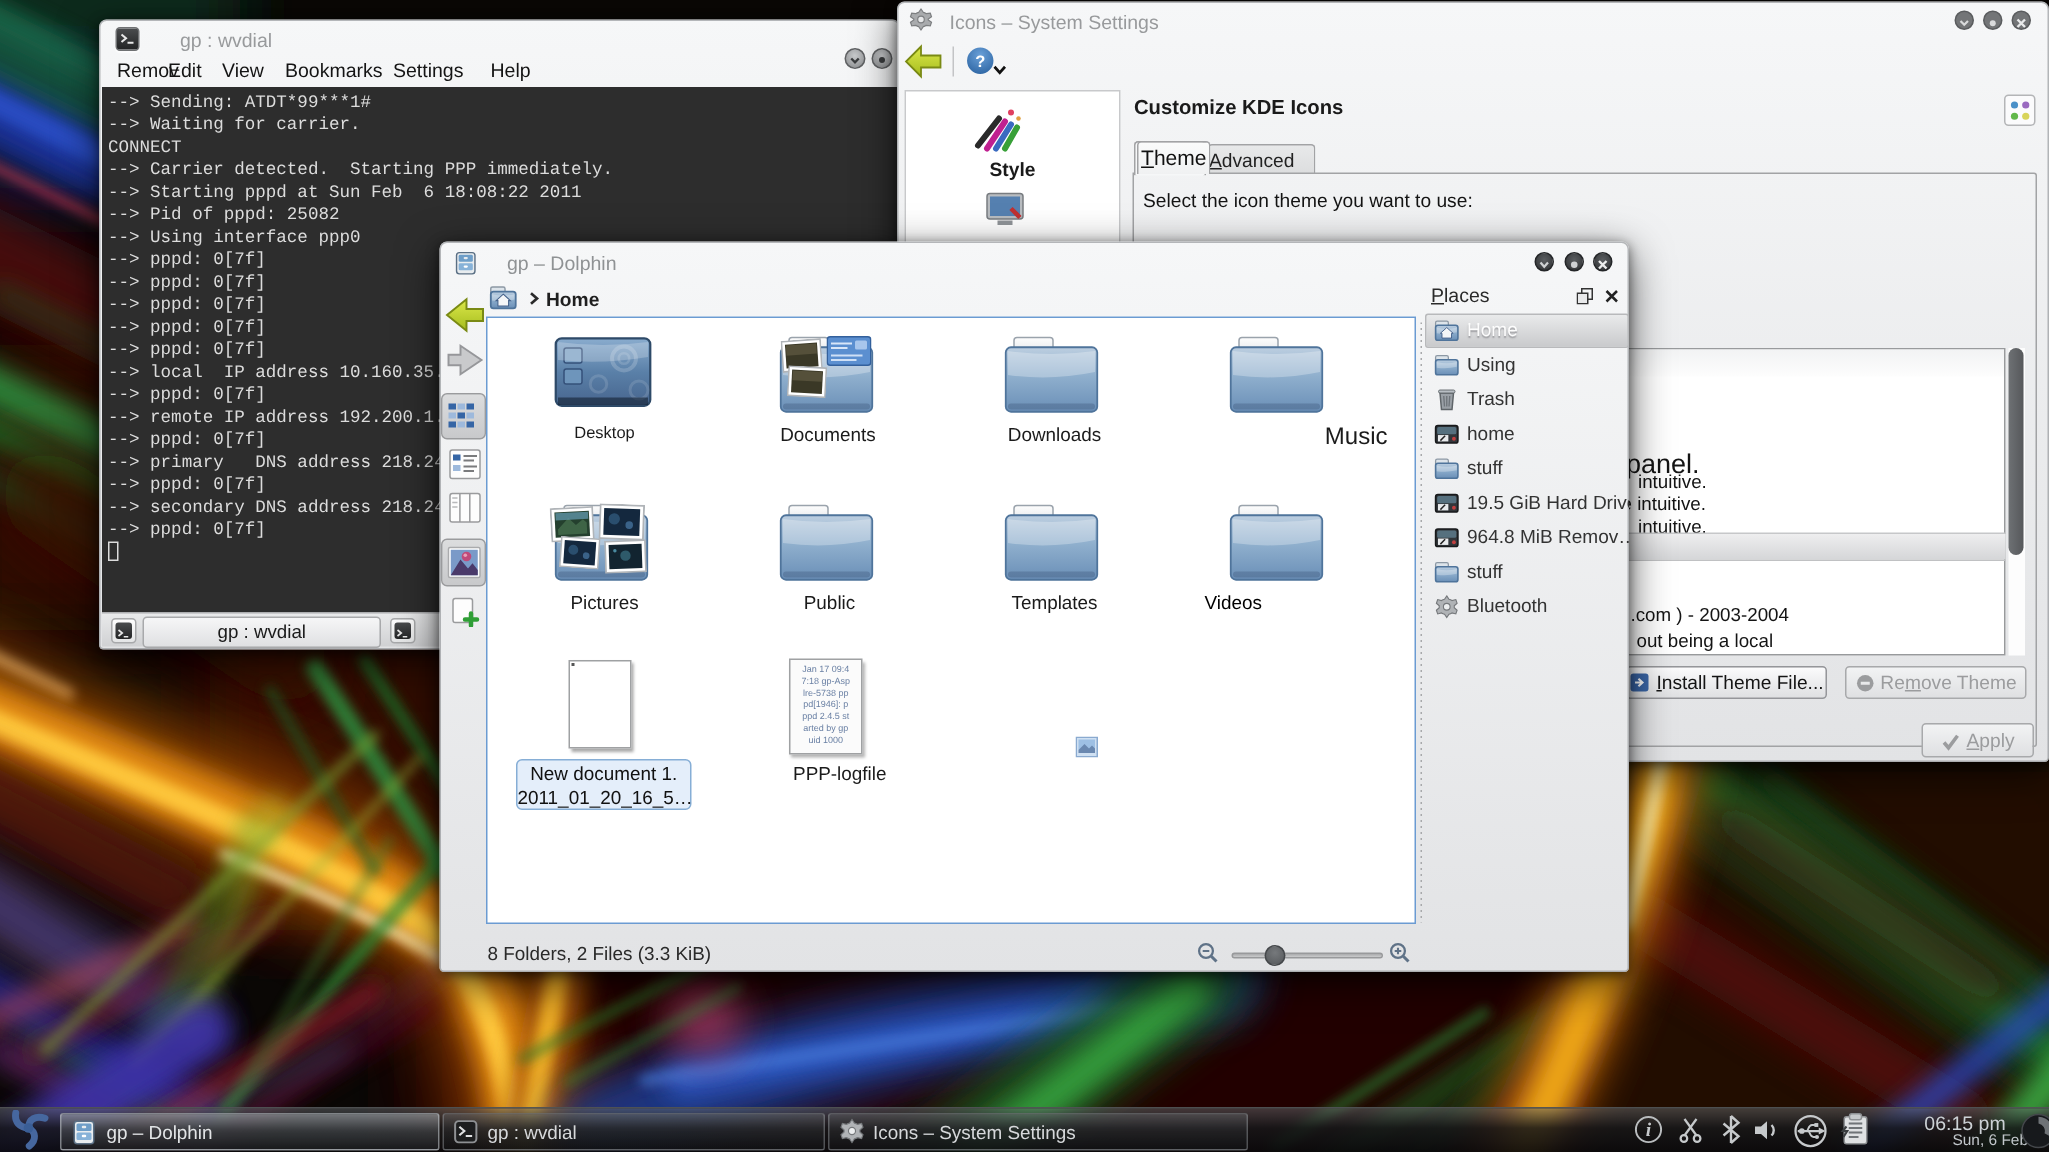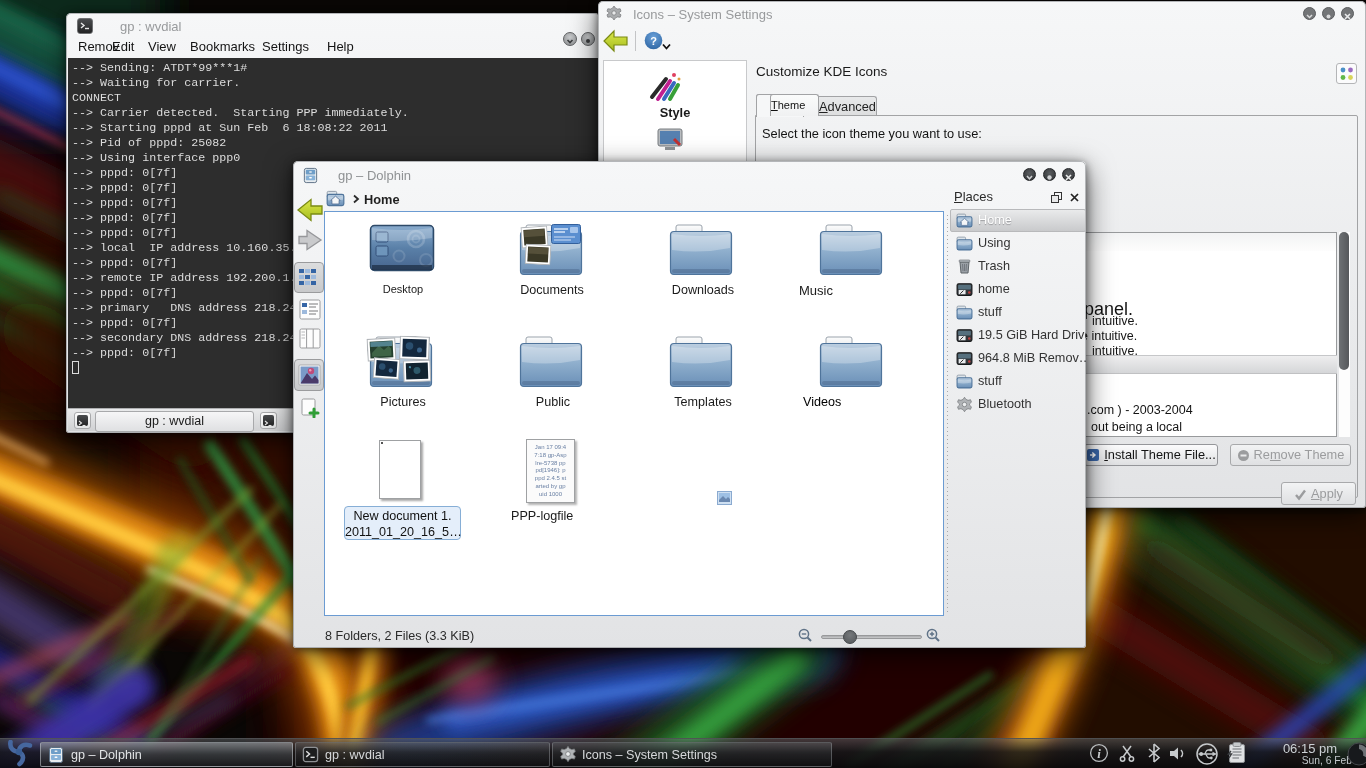--- a/index.html
+++ b/index.html
@@ -225,36 +225,36 @@
     </svg>
     <div class="abs" style="left:0;top:44px;width:100%;text-align:center;font-size:12.8px;font-weight:bold;color:#1a1a1a">Style</div>
     <svg class="abs" style="left:52px;top:66px" width="28" height="26" viewBox="0 0 28 26">
         <rect x="2" y="2" width="24" height="17" rx="2" fill="#b8bcc0" stroke="#787c80"></rect>
         <rect x="4" y="4" width="20" height="13" fill="#5580b0"></rect>
         <rect x="9" y="20" width="10" height="3" fill="#909498"></rect>
         <path d="M18,12 l6,6" stroke="#c03030" stroke-width="3"></path>
       </svg>
   </div>
 
-  <div class="abs" style="left:158px;top:63px;font-size:13.5px;font-weight:normal;color:#1a1a1a">Customize KDE Icons</div>
+  <div class="abs" style="left:158px;top:63px;font-size:13.5px;font-weight:bold;color:#1a1a1a">Customize KDE Icons</div>
   <div class="abs" style="left:738px;top:62px;width:21px;height:21px;background:#fbfbfc;border:1px solid #b4b5b7;border-radius:3px">
     <svg width="19" height="19" viewBox="0 0 19 19">
         <circle cx="6" cy="6" r="2.4" fill="#4a90c8"></circle>
         <circle cx="13.5" cy="6" r="2.4" fill="#9a6ac0"></circle>
         <circle cx="6" cy="13.5" r="2.4" fill="#62b84a"></circle>
         <circle cx="13.5" cy="13.5" r="2.4" fill="#d8d45a"></circle>
       </svg>
   </div>
 
   <div class="abs" style="left:158px;top:93px;width:49px;height:22px;background:linear-gradient(#fafbfb,#ececee);border:1px solid #a2a3a5;border-bottom:none;border-radius:3px 3px 0 0;text-align:center;font-size:12.8px;color:#111;line-height:21px"><span style="text-decoration:underline">T</span>heme</div>
-  <div class="abs" style="left:207px;top:95px;width:72px;height:20px;background:linear-gradient(#e8e9ea,#dcddde);border:1px solid #a2a3a5;border-bottom:none;border-radius:3px 3px 0 0;text-align:right;font-size:12.8px;color:#222;line-height:19px"><span style="text-decoration:underline">A</span>dvanced</div>
+  <div class="abs" style="left:207px;top:95px;width:72px;height:20px;background:linear-gradient(#e8e9ea,#dcddde);border:1px solid #a2a3a5;border-bottom:none;border-radius:3px 3px 0 0;text-align:left;font-size:12.8px;color:#222;line-height:19px"><span style="text-decoration:underline">A</span>dvanced</div>
 
   <div class="abs" style="left:157px;top:114px;width:603px;height:383px;border:1px solid #a2a3a5;border-radius:0 2px 2px 2px"></div>
   <div class="abs" style="left:158px;top:93px;width:48px;height:23px;background:#f6f7f8;border-left:1px solid #a2a3a5;border-right:1px solid #a2a3a5;border-top:1px solid #a2a3a5;border-radius:3px 3px 0 0"></div>
-  <div class="abs" style="left:172px;top:93px;width:49px;height:22px;background:linear-gradient(#fafbfb,#f0f1f2);border:1px solid #a2a3a5;border-bottom:none;border-radius:3px 3px 0 0;text-align:left;font-size:11px;color:#111;line-height:21px"><span style="text-decoration:underline">T</span>heme</div>
+  <div class="abs" style="left:160px;top:93px;width:49px;height:22px;background:linear-gradient(#fafbfb,#f0f1f2);border:1px solid #a2a3a5;border-bottom:none;border-radius:3px 3px 0 0;text-align:center;font-size:14px;color:#111;line-height:21px"><span style="text-decoration:underline">T</span>heme</div>
   <div class="abs" style="left:164px;top:125px;font-size:12.8px;color:#141414">Select the icon theme you want to use:</div>
 
   <div class="abs" style="left:159px;top:231px;width:580px;height:205px;background:#fff;border:1px solid #989a9c">
     <div class="abs" style="left:0;top:0;width:100%;height:18px;background:linear-gradient(#f2f3f4,#fdfdfd)"></div>
     <div class="abs" style="left:326px;top:66px;font-size:18px;color:#141414">panel.</div>
     <div class="abs" style="left:334px;top:81px;font-size:12.5px;color:#141414">intuitive.</div>
     <div class="abs" style="left:323px;top:96px;font-size:12.5px;color:#141414">e intuitive.</div>
     <div class="abs" style="left:334px;top:111px;font-size:12.5px;color:#141414">intuitive.</div>
     <div class="abs" style="left:1px;top:122px;width:578px;height:19px;background:linear-gradient(#eeeeef,#d5d6d8);border-top:1px solid #c6c7c9;border-bottom:1px solid #c0c1c3"></div>
     <div class="abs" style="left:329px;top:170px;font-size:12.5px;color:#141414">.com ) - 2003-2004</div>
@@ -443,21 +443,21 @@
         <use href="#photo"></use>
       </svg>
     <div class="abs" style="left:177px;top:71px;width:100px;text-align:center;font-size:12.6px;color:#1b1b1b">Documents</div>
     <svg class="abs" style="left:344px;top:12px" width="64" height="52" viewBox="0 0 64 52">
         <use href="#folder"></use>
       </svg>
     <div class="abs" style="left:328px;top:71px;width:100px;text-align:center;font-size:12.6px;color:#1b1b1b">Downloads</div>
     <svg class="abs" style="left:494px;top:12px" width="64" height="52" viewBox="0 0 64 52">
         <use href="#folder"></use>
       </svg>
-    <div class="abs" style="left:474px;top:71px;width:100px;text-align:left;font-size:13px;color:#1b1b1b">Music</div>
+    <div class="abs" style="left:500px;top:71px;width:100px;text-align:right;font-size:16px;color:#1b1b1b">Music</div>
 
     <svg class="abs" style="left:44px;top:124px" width="64" height="52" viewBox="0 0 64 52">
         <use href="#folder"></use>
       </svg>
     <svg class="abs" style="left:42px;top:126px" width="29" height="23" viewBox="0 0 24 19" transform="rotate(-3)">
         <rect x=".5" y=".5" width="23" height="18" fill="#fff" stroke="#b0b4b8"></rect>
         <rect x="2.5" y="2.5" width="19" height="14" fill="#24402e"></rect>
         <path d="M4,12 L10,6 L14,10 L18,7 L20,9 L20,15 L4,15 Z" fill="#3e6446"></path>
         <rect x="3" y="3" width="18" height="4" fill="#68a0b8" opacity=".7"></rect>
       </svg>
@@ -485,21 +485,21 @@
     <svg class="abs" style="left:494px;top:124px" width="64" height="52" viewBox="0 0 64 52">
         <use href="#folder"></use>
       </svg>
     <div class="abs" style="left:478px;top:183px;width:100px;text-align:left;font-size:12.6px;color:#000000">Videos</div>
 
     <div class="abs" style="left:54px;top:228px;width:42px;height:59px;background:#fff;border:1px solid #9fa1a3;box-shadow:1.5px 2px 2px rgba(0,0,0,.35)">
         <div class="abs" style="left:1px;top:1px;width:2px;height:2px;background:#555"></div>
       </div>
     <div class="abs" style="left:19px;top:294px;width:117px;height:34px;background:#e4eefa;border:1px solid #86aed6;border-radius:4px;text-align:center;font-size:12.6px;color:#111;line-height:16px;padding-top:1px">New document 1.<br>2011_01_20_16_5…</div>
     <div class="abs" style="left:201px;top:227px;width:49px;height:64px;background:#fbfbfb;border:1px solid #9fa1a3;box-shadow:1.5px 2px 2px rgba(0,0,0,.3);overflow:hidden;font-family:'Liberation Sans';font-size:6px;line-height:7.8px;color:#6a80a4;text-align:center;padding-top:4px">Jan 17 09:4<br>7:18 gp-Asp<br>lre-5738 pp<br>pd[1946]: p<br>ppd 2.4.5 st<br>arted by gp<br>uid 1000</div>
-    <div class="abs" style="left:186px;top:297px;width:80px;text-align:left;font-size:12.6px;color:#1b1b1b">PPP-logfile</div>
+    <div class="abs" style="left:186px;top:297px;width:80px;text-align:right;font-size:12.6px;color:#1b1b1b">PPP-logfile</div>
 
     <svg class="abs" style="left:392px;top:279px" width="15" height="14" viewBox="0 0 15 14">
         <rect x=".5" y=".5" width="14" height="13" fill="#cfe0f2" stroke="#8aaad0"></rect>
         <rect x="2" y="2" width="11" height="7" fill="#9ec0e4"></rect>
         <path d="M2,9 L6,5 L9,8 L11,6 L13,8 L13,11 L2,11 Z" fill="#6a88b0"></path>
       </svg>
   </div>
   <div class="abs" style="left:654px;top:54px;width:1px;height:400px;background:repeating-linear-gradient(#a8a9ab 0 1px,transparent 1px 4px)"></div>
 
   <div class="abs" style="left:657px;top:27px;width:136px;height:428px;overflow:hidden">

